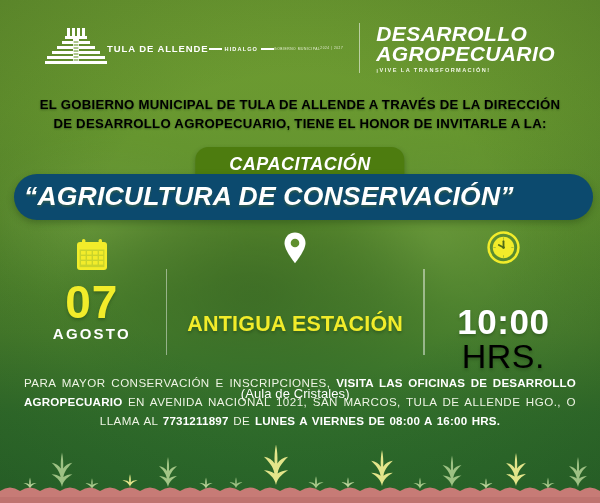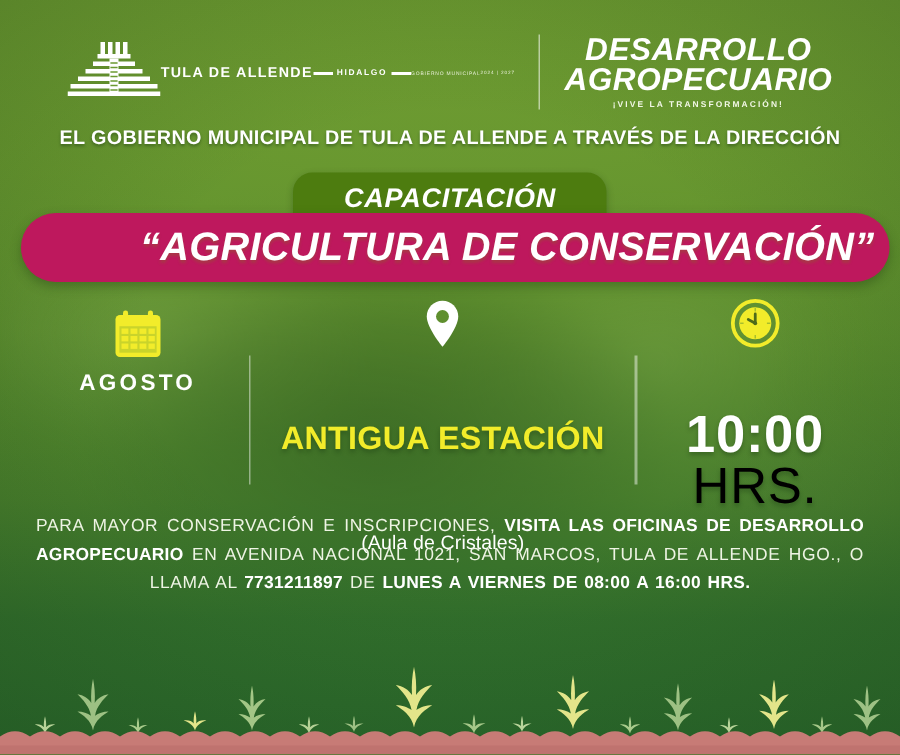--- a/index.html
+++ b/index.html
@@ -55,50 +55,50 @@
     margin-top:1px; white-space:nowrap;
   }
   .logo-rule{ display:flex; align-items:center; gap:3px; margin-top:2px; }
   .logo-rule .bar{ width:13px; height:1.5px; background:#fff; }
   .logo-state{ color:#fff; font-weight:bold; font-size:5.6px; letter-spacing:1.1px; }
   .logo-sub{ color:#e8f0d8; font-size:3.3px; letter-spacing:.55px; margin-top:1.5px; }
   .logo-years{ color:#e8f0d8; font-size:3.1px; letter-spacing:.6px; margin-top:.5px; }
 
   .divider-v{ width:1px; height:50px; background:rgba(255,255,255,.55); }
 
-  .logo-right{ display:flex; flex-direction:column; align-items:center; }
+  .logo-right{ display:flex; flex-direction:column; }
   .brand1,.brand2{
     color:#fff; font-weight:bold; font-style:italic;
     font-size:21px; letter-spacing:.4px; line-height:20px;
   }
   .brand-tag{
     color:#f2f7e6; font-size:5.6px; letter-spacing:1.4px; margin-top:3px; font-weight:bold;
   }
 
   
   .invite{
-    text-align:center; color:#ffffff; font-weight:bold;
+    text-align:center; color:#000000; font-weight:bold;
     font-size:13.2px; letter-spacing:.25px; line-height:19px;
-    padding:0 18px;
+    margin-top:13px; padding:0 18px;
     text-shadow:0 1px 2px rgba(20,50,15,.45);
   }
 
   
   .pill-wrap{ position:relative; margin-top:14px; height:68px; }
   .pill-cap{
     position:absolute; left:50%; transform:translateX(-50%); top:0;
     background:#4d7c0f; color:#fff;
     font-style:italic; font-weight:bold; font-size:18px; letter-spacing:.5px;
     padding:7px 34px 16px; border-radius:13px;
     box-shadow:0 2px 5px rgba(20,45,12,.3);
   }
   .pill-main{
     position:absolute; left:14px; right:7px; top:27px;
-    background:#be185d; border-radius:26px;
-    text-align:right; padding:7px 10px 8px;
+    background:#0c4a6e; border-radius:26px;
+    text-align:left; padding:7px 10px 8px;
     box-shadow:0 3px 7px rgba(25,55,15,.35);
   }
   .pill-main span{
     color:#fff; font-style:italic; font-weight:bold;
     font-size:26.5px; letter-spacing:.2px;
     text-shadow:0 2px 2px rgba(120,125,20,.30);
   }
 
   
   .info{
@@ -204,20 +204,21 @@
 
       <div class="logo-right">
         <div class="brand1">DESARROLLO</div>
         <div class="brand2">AGROPECUARIO</div>
         <div class="brand-tag">¡VIVE LA TRANSFORMACIÓN!</div>
       </div>
     </div>
 
     <div class="invite">
       <div>EL GOBIERNO MUNICIPAL DE TULA DE ALLENDE A TRAVÉS DE LA DIRECCIÓN</div>
+      <div>DE DESARROLLO AGROPECUARIO, TIENE EL HONOR DE INVITARLE A LA:</div>
     </div>
 
     <div class="pill-wrap">
       <div class="pill-cap">CAPACITACIÓN</div>
       <div class="pill-main">
         <span>“AGRICULTURA DE CONSERVACIÓN”</span>
       </div>
     </div>
 
     <div class="info">
@@ -238,20 +239,21 @@
               <rect x="12" y="18" width="4.6" height="3.6"></rect>
               <rect x="18" y="18" width="4.6" height="3.6"></rect>
               <rect x="24" y="18" width="4.2" height="3.6"></rect>
               <rect x="6" y="23" width="4.6" height="3.6"></rect>
               <rect x="12" y="23" width="4.6" height="3.6"></rect>
               <rect x="18" y="23" width="4.6" height="3.6"></rect>
               <rect x="24" y="23" width="4.2" height="3.6"></rect>
             </g>
           </svg>
         </div>
+        <div class="daynum">07</div>
         <div class="month">AGOSTO</div>
       </div>
 
       <div class="divider-col"></div>
 
       <div class="col col-place">
         <div class="icon-slot">
           <svg width="26" height="34" viewBox="0 0 26 34">
             <path d="M13 1.5C7.2 1.5 2.5 6.2 2.5 12c0 7.6 10.5 20.2 10.5 20.2S23.5 19.6 23.5 12c0-5.8-4.7-10.5-10.5-10.5z" fill="#ffffff"></path>
             <circle cx="13" cy="12" r="4.3" fill="#5f8f2e"></circle>

